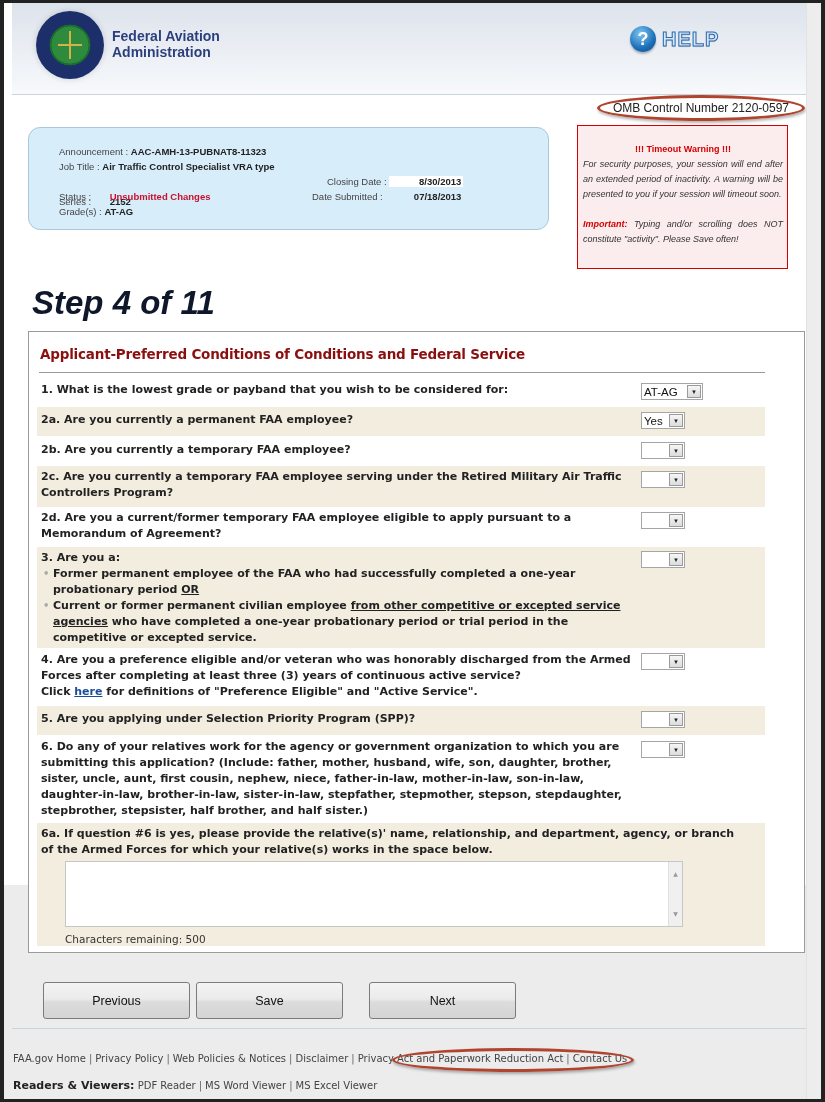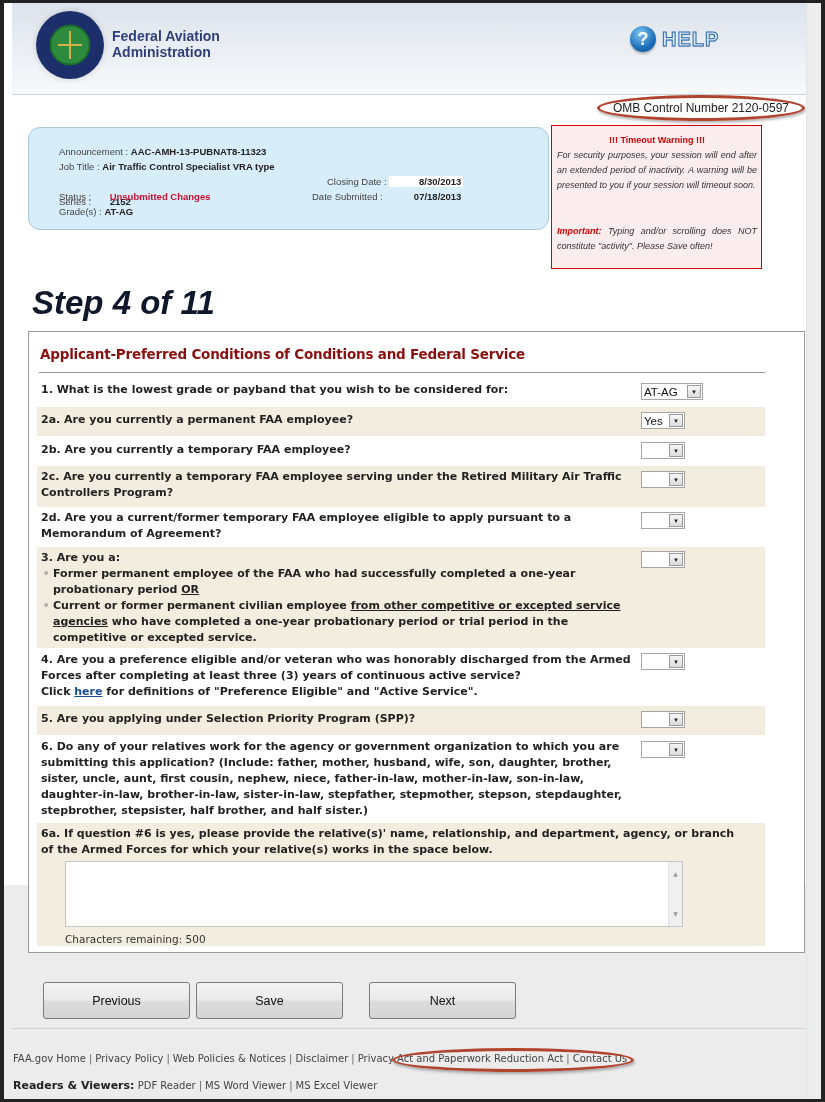--- a/index.html
+++ b/index.html
@@ -75,24 +75,24 @@
     background: #d8edfa; border: 1px solid #a9c8dc; border-radius: 12px;
     font-family: "Liberation Sans", sans-serif; font-size: 9.5px; color: #333;
   }
   .info-row { position: absolute; white-space: nowrap; }
   .info-row .lbl { color: #444; }
   .info-row .val { font-weight: bold; color: #222; }
   .info-row .val.status { color: #c8102e; }
   .closing-val { background: #fff; display: inline-block; width: 74px; text-align: right; padding-right: 2px; }
   
   .timeout {
-    position: absolute; left: 547px; top: 122px; width: 211px; height: 144px;
+    position: absolute; left: 573px; top: 122px; width: 211px; height: 144px;
     background: #fbecee; border: 1px solid #d40000;
     font-family: "Liberation Sans", sans-serif; font-size: 9px; color: #333;
-    padding: 7px 4px 4px 5px; line-height: 15px; text-align: justify;
+    padding: 16px 4px 4px 5px; line-height: 15px; text-align: justify;
   }
   .timeout .ttl { color: #d40000; font-weight: bold; text-align: center; }
   .timeout .imp { color: #d40000; font-weight: bold; }
   .timeout p { margin: 0; font-style: italic; }
   
   .step-title {
     position: absolute; left: 28px; top: 281px;
     font-family: "Liberation Sans", sans-serif; font-weight: bold; font-style: italic;
     font-size: 33px; color: #0f172a;
   }
@@ -222,21 +222,21 @@
       </div>
       <div class="info-row" style="left:283px; top:63px;">
         <span class="lbl">Date Submitted :</span>
         <span class="val" style="display:inline-block; width:76px; text-align:right;">07/18/2013</span>
       </div>
     </div>
 
     <div class="timeout">
       <div class="ttl">!!! Timeout Warning !!!</div>
       <p>For security purposes, your session will end after an extended period of inactivity. A warning will be presented to you if your session will timeout soon.</p>
-      <p style="margin-top:31px;"><span class="imp">Important:</span><span> Typing and/or scrolling does NOT constitute "activity". Please Save often!</span></p>
+      <p style="margin-top:15px;"><span class="imp">Important:</span><span> Typing and/or scrolling does NOT constitute "activity". Please Save often!</span></p>
     </div>
 
     <div class="step-title">Step 4 of 11</div>
 
     <div class="form-box">
       <div class="section-title">Applicant-Preferred Conditions of Conditions and Federal Service</div>
       <div class="section-rule"></div>
 
       <div class="q" style="top:47px; height:27px;">
         <div class="qtext">1. What is the lowest grade or payband that you wish to be considered for:</div>

